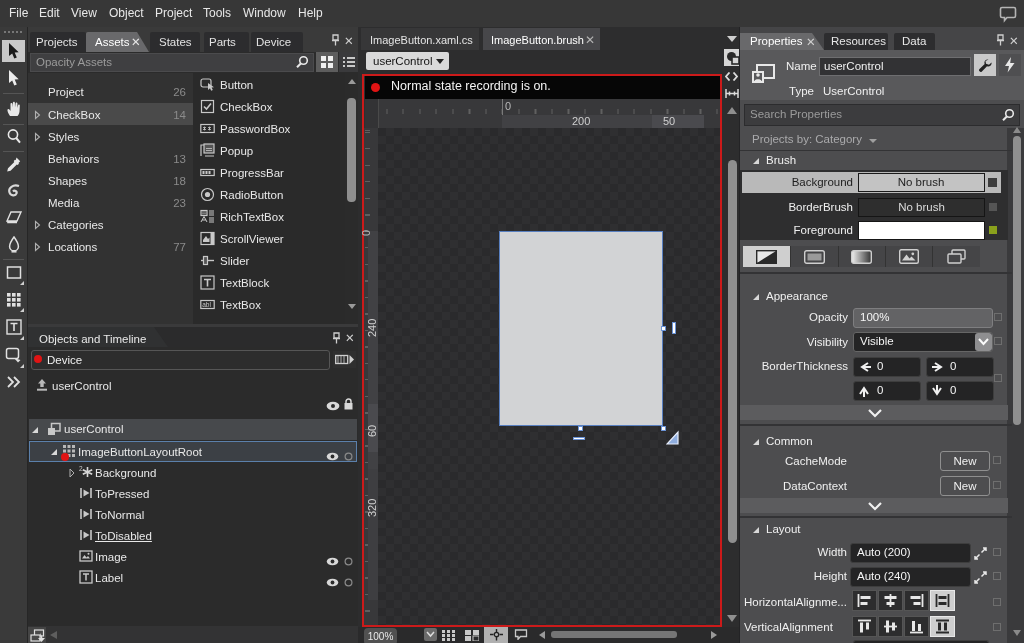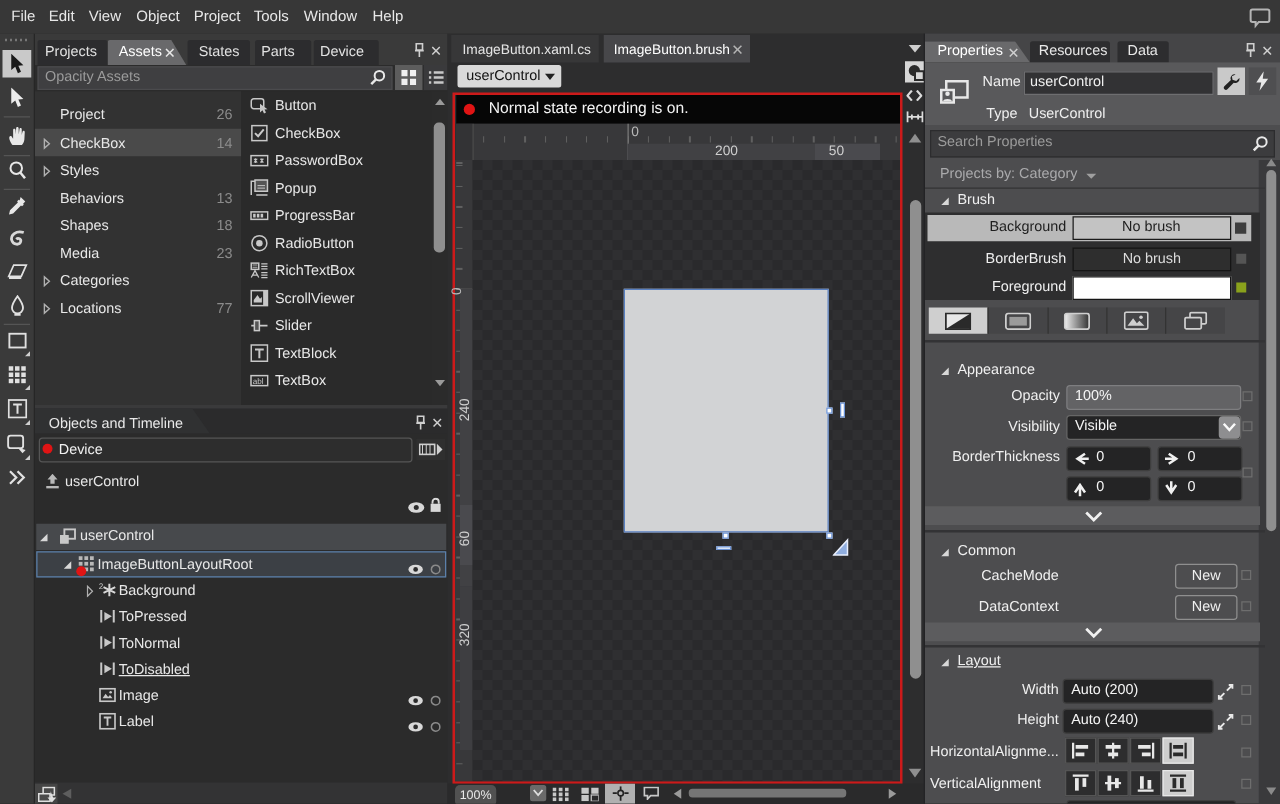--- a/index.html
+++ b/index.html
@@ -640,21 +640,21 @@
 <div class="abs txt" style="left:940px;top:480px;width:50px;text-align:center;color:#f0f0f0;">New</div>
 <div class="abs" style="left:993px;top:481px;width:8px;height:8px;background:transparent;border:1px solid #6e6e6e;"></div>
 <div class="abs" style="left:740px;top:498px;width:268px;height:15px;background:#5c5c5e;"></div>
 <svg class="abs" style="left:867px;top:502px;" width="16" height="9" viewBox="0 0 16 9">
     <path d="M2 1 L8 7 L14 1" fill="none" stroke="#f0f0f0" stroke-width="2.2"></path>
   </svg>
 <div class="abs" style="left:740px;top:516px;width:272px;height:2px;background:#333335;"></div>
 <svg class="abs" style="left:752px;top:526px;" width="8" height="8" viewBox="0 0 8 8">
     <path d="M7 1 L7 7 L1 7 Z" fill="#d8d8d8"></path>
   </svg>
-<div class="abs txt" style="left:766px;top:523px;color:#f0f0f0;text-decoration:underline;">Layout</div>
+<div class="abs txt" style="left:766px;top:523px;color:#f0f0f0;">Layout</div>
 <div class="abs txt" style="left:677px;top:546px;width:170px;text-align:right;color:#f0f0f0;">Width</div>
 <div class="abs" style="left:850px;top:543px;width:121px;height:20px;background:#242425;border:1px solid #3e3e3e;border-radius:3px;"></div>
 <div class="abs txt" style="left:857px;top:546px;color:#f5f5f5;">Auto (200)</div>
 <svg class="abs" style="left:974px;top:547px;" width="13" height="13" viewBox="0 0 13 13">
     <path d="M7.5 5.5 L12 1 M9 1 h3 v3 M5.5 7.5 L1 12 M1 9 v3 h3" fill="none" stroke="#e8e8e8" stroke-width="1.5"></path>
   </svg>
 <div class="abs" style="left:993px;top:548px;width:8px;height:8px;background:transparent;border:1px solid #6e6e6e;"></div>
 <div class="abs txt" style="left:677px;top:570px;width:170px;text-align:right;color:#f0f0f0;">Height</div>
 <div class="abs" style="left:850px;top:567px;width:121px;height:20px;background:#242425;border:1px solid #3e3e3e;border-radius:3px;"></div>
 <div class="abs txt" style="left:857px;top:570px;color:#f5f5f5;">Auto (240)</div>

